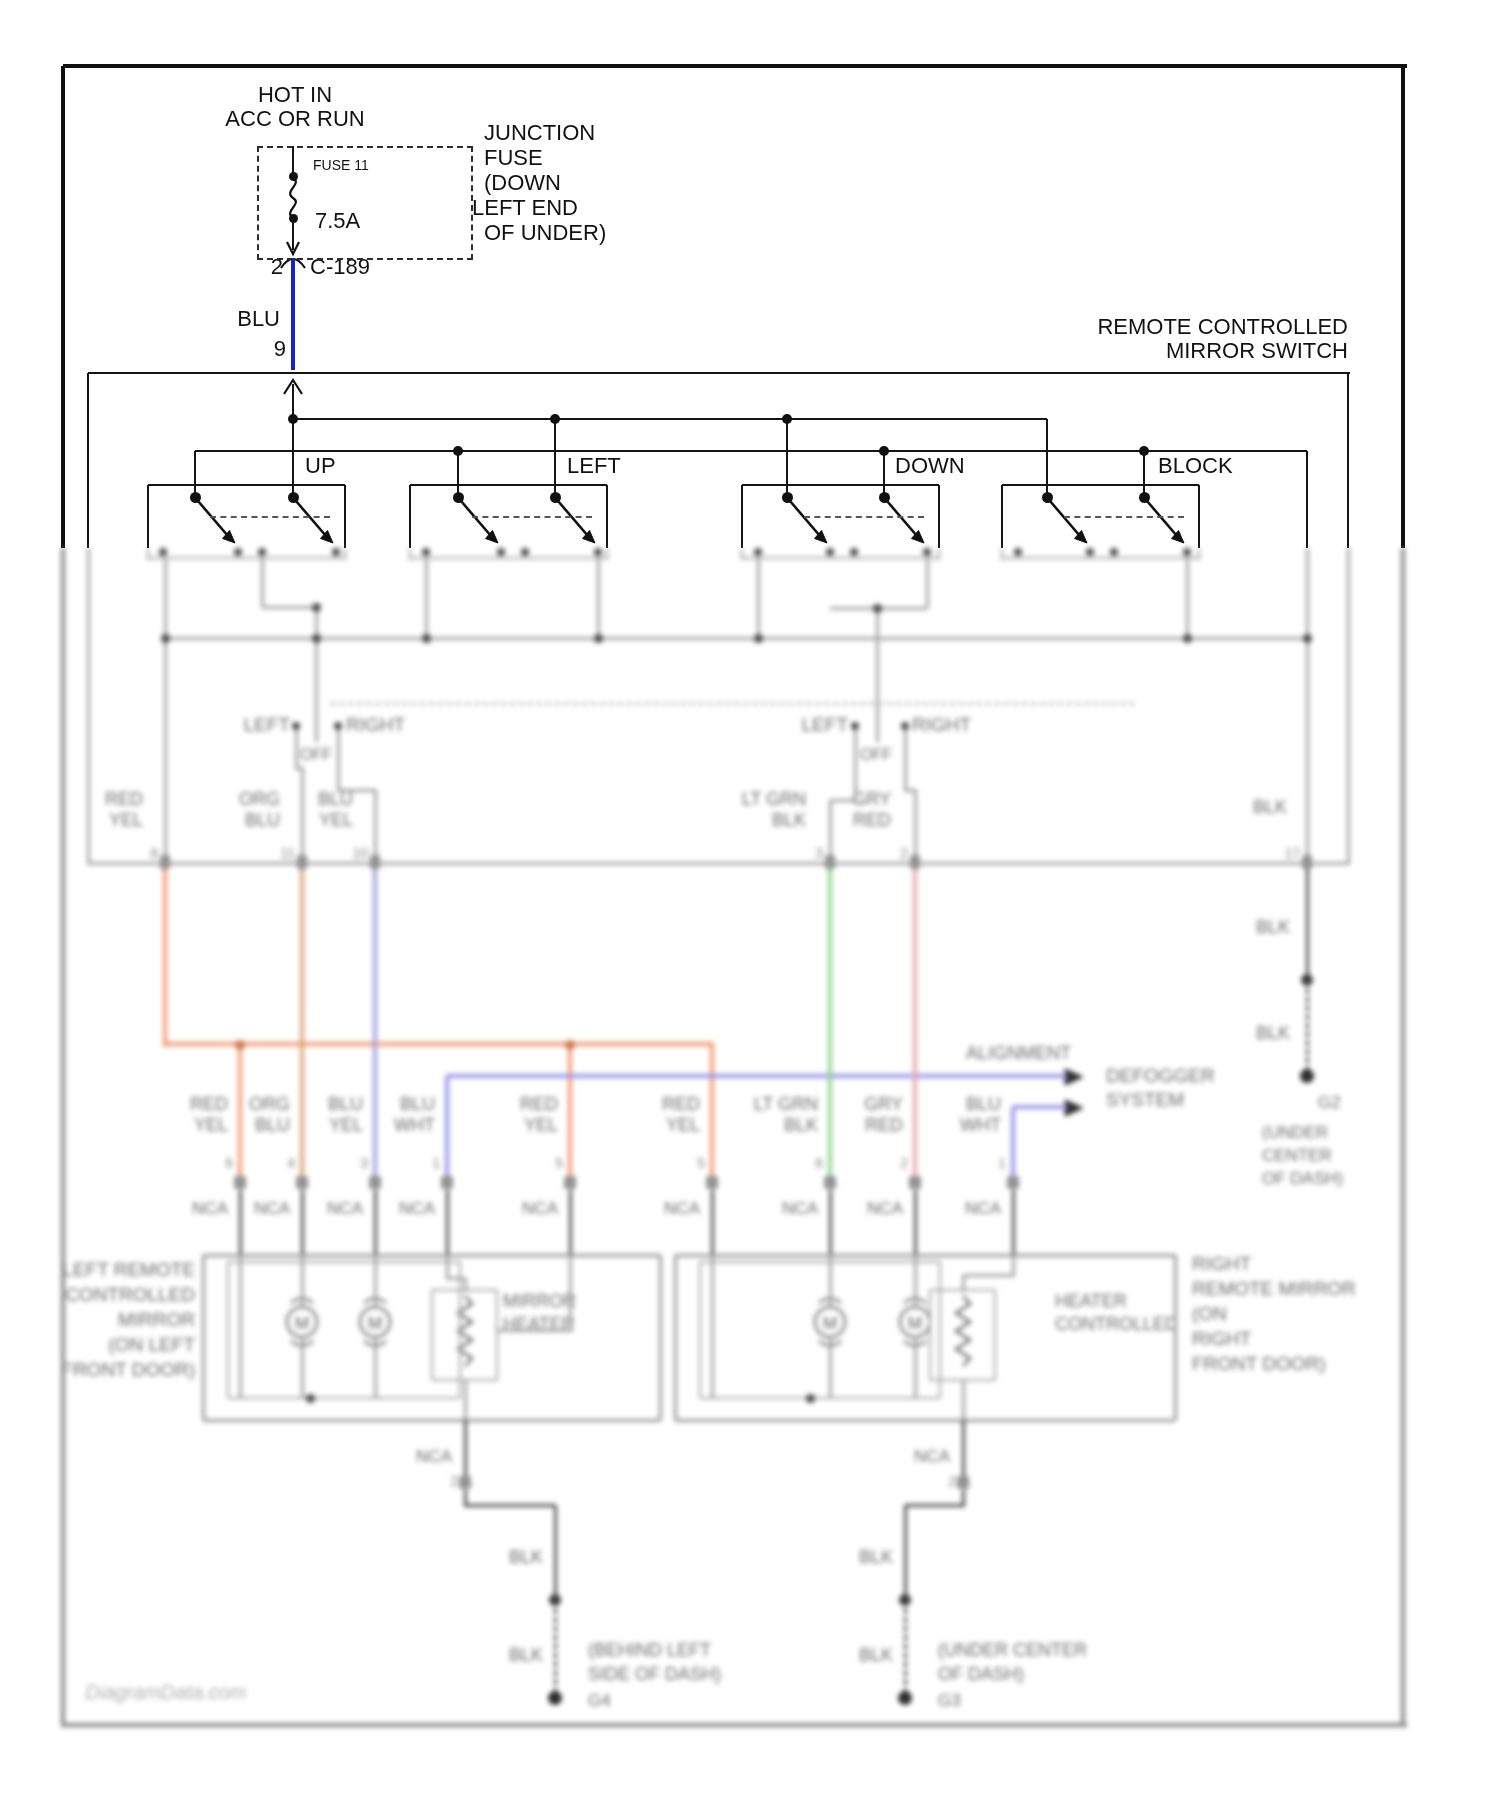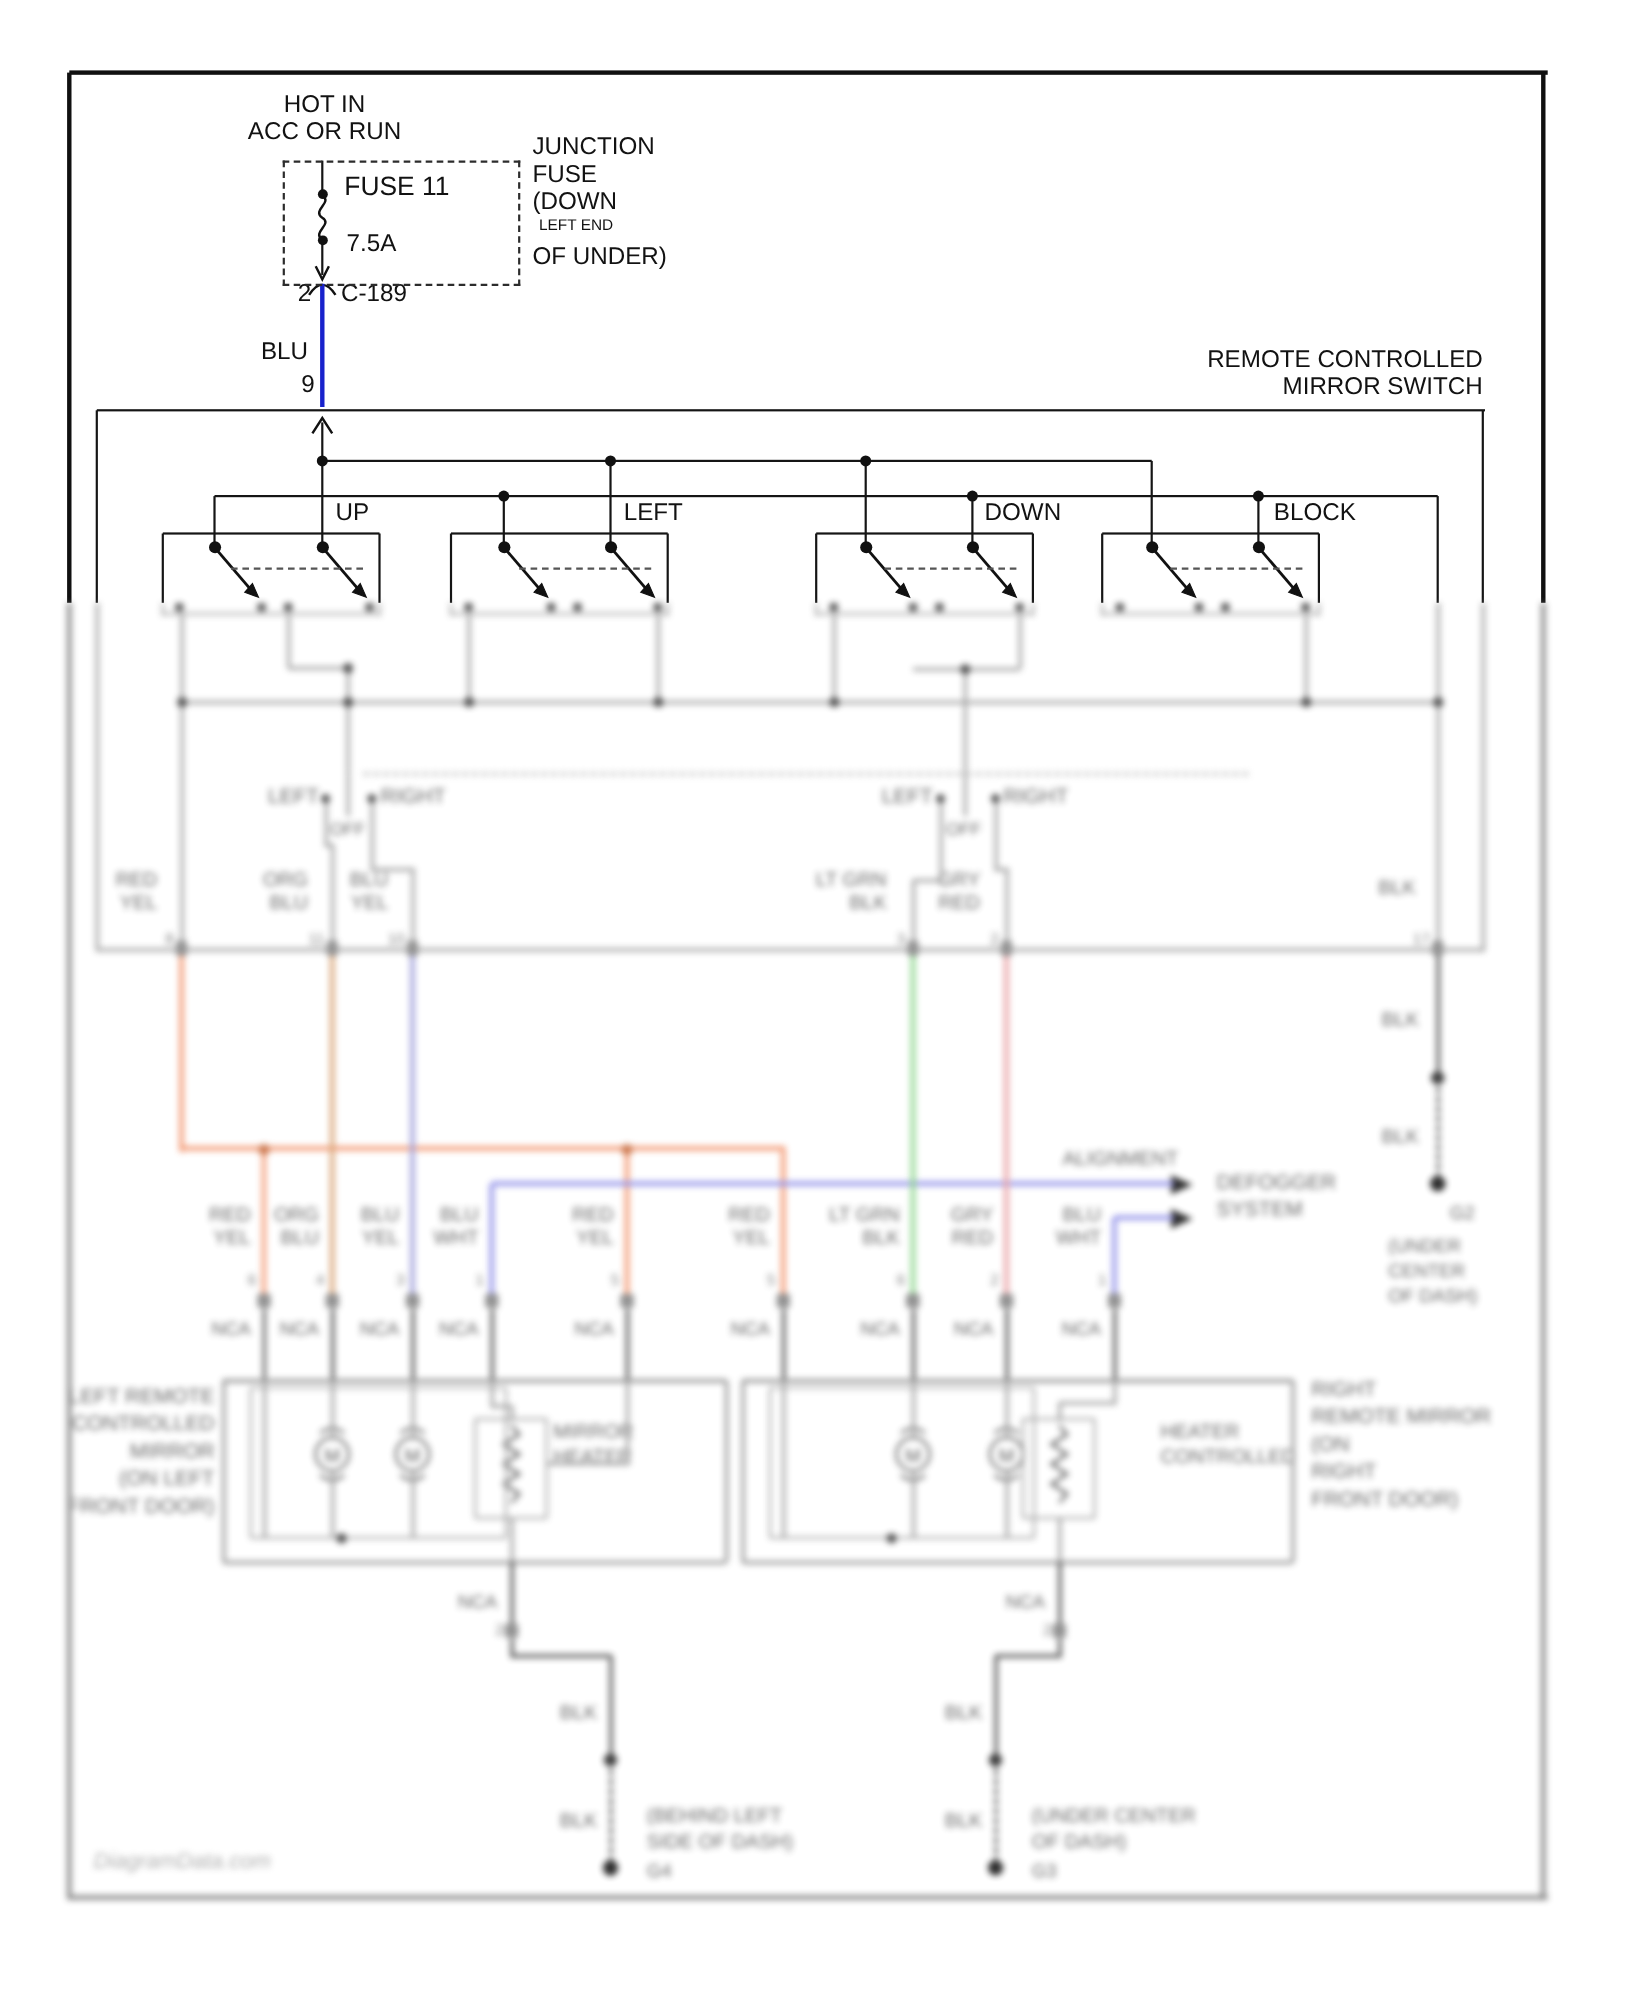--- a/index.html
+++ b/index.html
@@ -55,26 +55,26 @@
         <path d="M827,543 L814.5,538.5 L821.5,530.5 Z" stroke="#111" stroke-width="1" fill="#111"></path>
         <path d="M887,501 L917,536" stroke="#111" stroke-width="2.6" fill="none"></path>
         <path d="M924,543 L911.5,538.5 L918.5,530.5 Z" stroke="#111" stroke-width="1" fill="#111"></path>
         <path d="M1050,501 L1080,536" stroke="#111" stroke-width="2.6" fill="none"></path>
         <path d="M1087,543 L1074.5,538.5 L1081.5,530.5 Z" stroke="#111" stroke-width="1" fill="#111"></path>
         <path d="M1147,501 L1177,536" stroke="#111" stroke-width="2.6" fill="none"></path>
         <path d="M1184,543 L1171.5,538.5 L1178.5,530.5 Z" stroke="#111" stroke-width="1" fill="#111"></path>
       </svg>
   <div class="lbl t" style="font-size: 22px; top: 84px; left: -5px; width: 600px; text-align: center;">HOT IN</div>
       <div class="lbl t" style="font-size: 22px; top: 108px; left: -5px; width: 600px; text-align: center;">ACC OR RUN</div>
-      <div class="lbl t" style="font-size: 24px; top: 158px; left: 313px;">FUSE 11</div>
+      <div class="lbl t" style="font-size: 14px; top: 158px; left: 313px;">FUSE 11</div>
       <div class="lbl t" style="font-size: 22px; top: 210px; left: 315px;">7.5A</div>
       <div class="lbl t" style="font-size: 22px; top: 122px; left: 484px;">JUNCTION</div>
       <div class="lbl t" style="font-size: 22px; top: 147px; left: 484px;">FUSE</div>
       <div class="lbl t" style="font-size: 22px; top: 172px; left: 484px;">(DOWN</div>
-      <div class="lbl t" style="font-size: 14px; top: 197px; left: 490px;">LEFT END</div>
+      <div class="lbl t" style="font-size: 22px; top: 197px; left: 472px;">LEFT END</div>
       <div class="lbl t" style="font-size: 22px; top: 222px; left: 484px;">OF UNDER)</div>
       <div class="lbl t" style="font-size: 22px; top: 256px; left: -317px; width: 600px; text-align: right;">2</div>
       <div class="lbl t" style="font-size: 22px; top: 256px; left: 310px;">C-189</div>
       <div class="lbl t" style="font-size: 22px; top: 308px; left: -320px; width: 600px; text-align: right;">BLU</div>
       <div class="lbl t" style="font-size: 22px; top: 338px; left: -314px; width: 600px; text-align: right;">9</div>
       <div class="lbl t" style="font-size: 22px; top: 340px; left: 748px; width: 600px; text-align: right;">MIRROR SWITCH</div>
       <div class="lbl t" style="font-size: 22px; top: 316px; left: 748px; width: 600px; text-align: right;">REMOTE CONTROLLED</div>
       <div class="lbl t" style="font-size: 22px; top: 455px; left: 305px;">UP</div>
       <div class="lbl t" style="font-size: 22px; top: 455px; left: 567px;">LEFT</div>
       <div class="lbl t" style="font-size: 22px; top: 455px; left: 895px;">DOWN</div>

